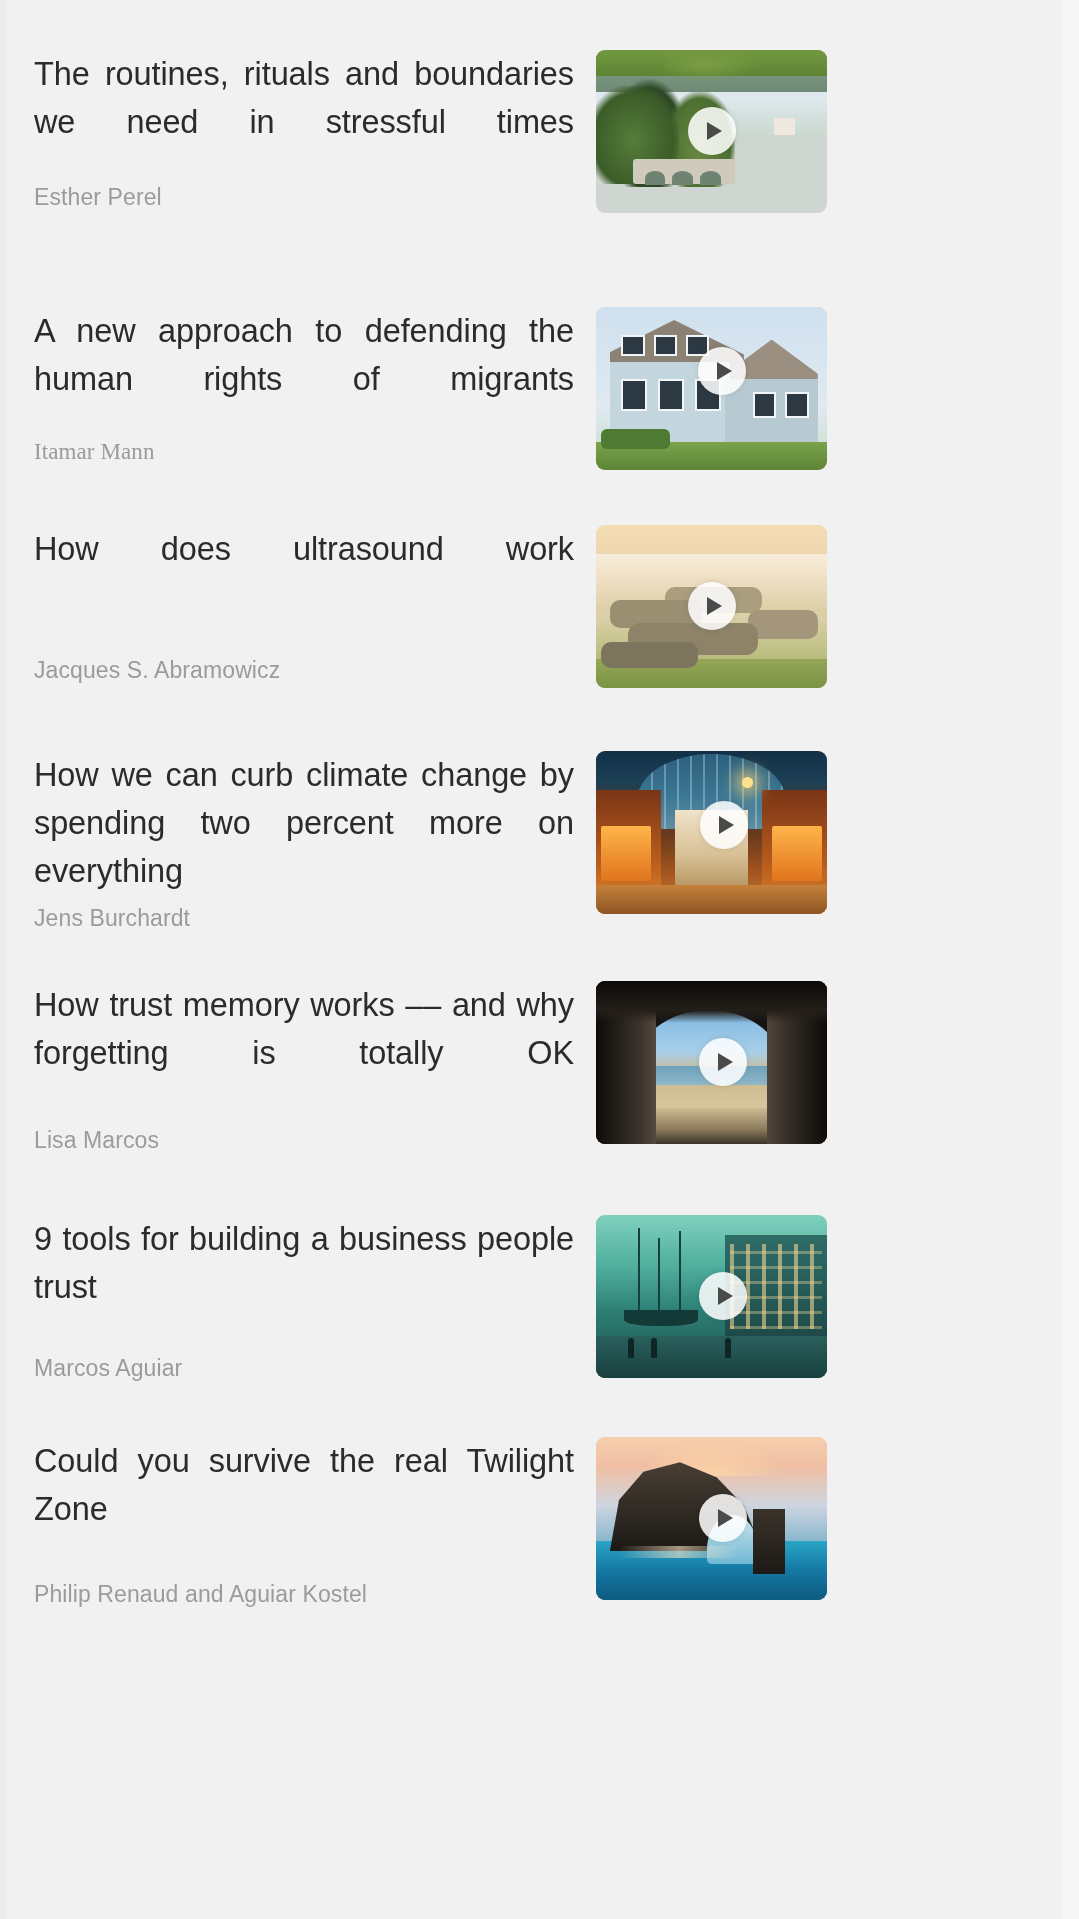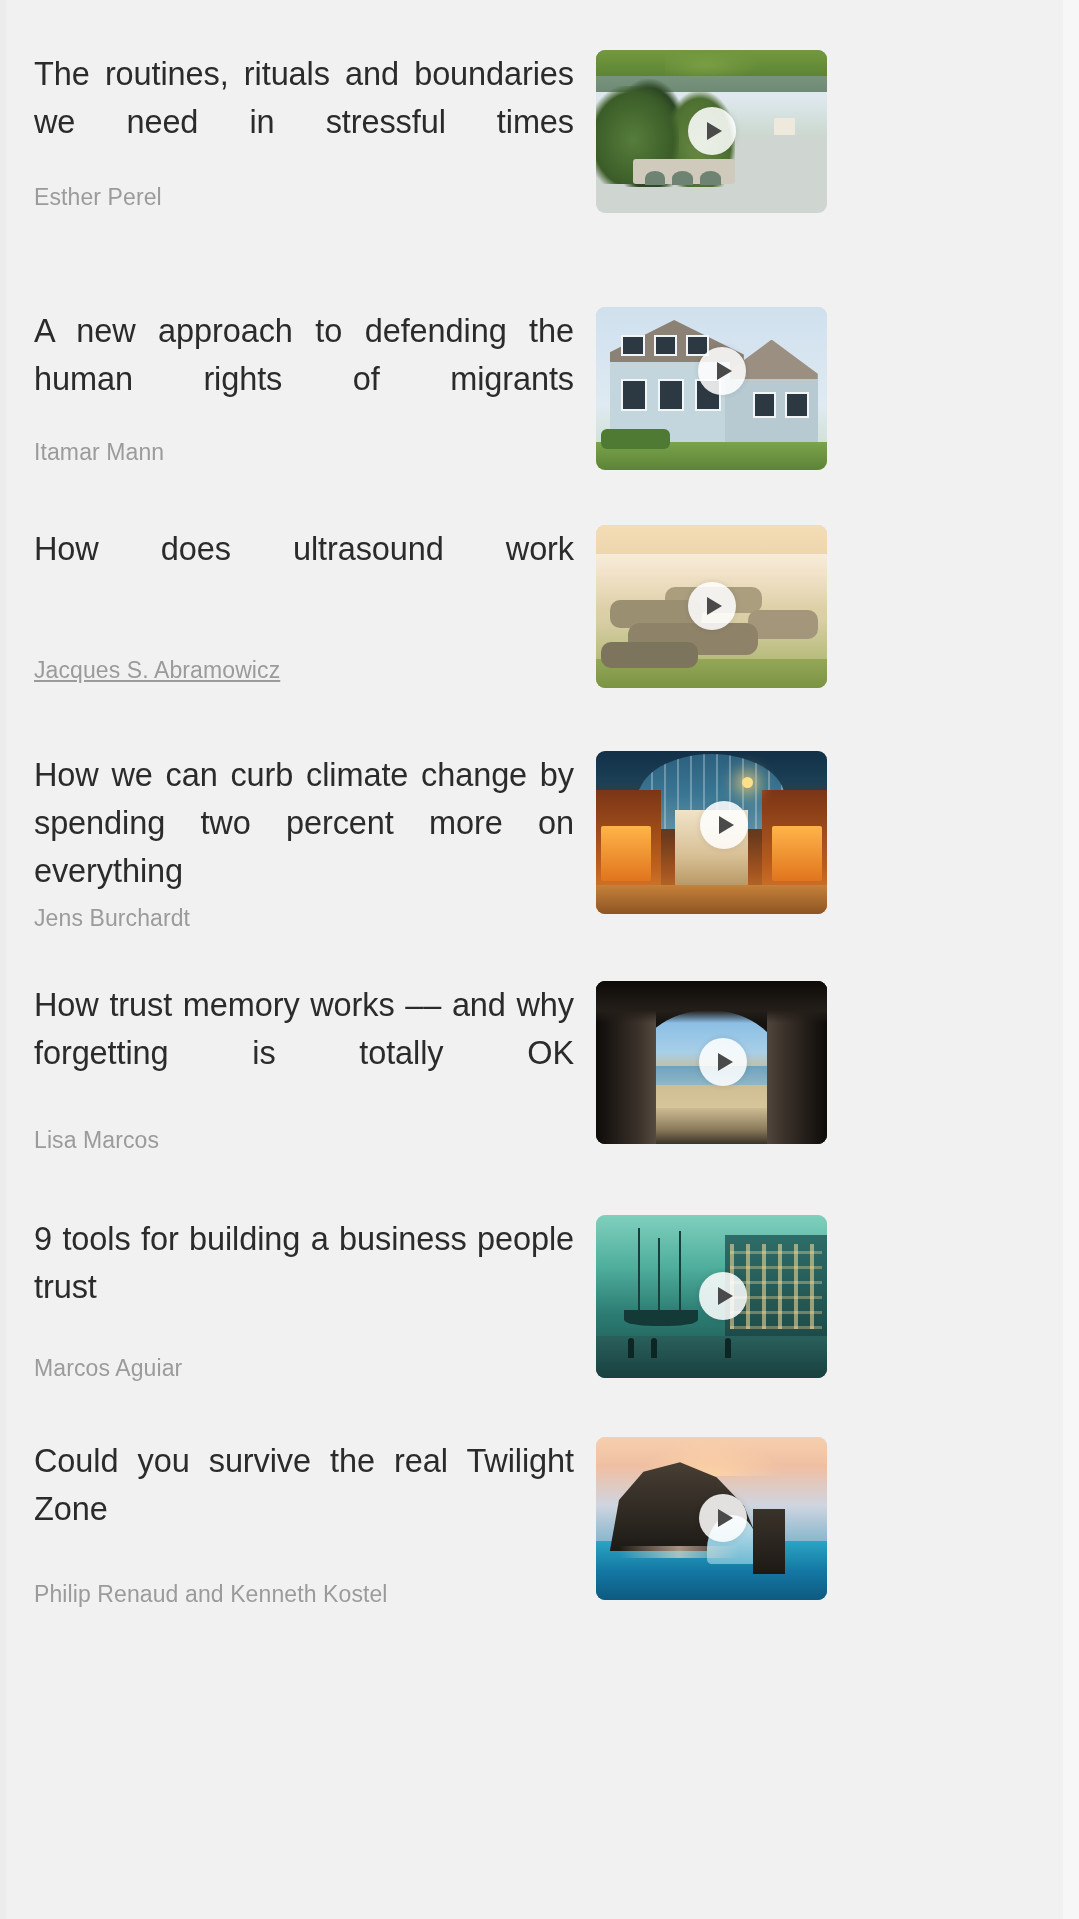--- a/index.html
+++ b/index.html
@@ -306,21 +306,21 @@
         </div>
         <div class="play-badge" style="left:92px;top:57px;">
             <span class="tri"></span>
           </div>
       </div>
     </div>
 
     <div class="talk-card" style="height:223px;padding-top:42px;">
       <div class="card-text">
         <div class="talk-title" style="height:100px;">A new approach to defending the human rights of migrants</div>
-        <div class="talk-author" style="margin-top:30px;">Itamar Mann</div>
+        <div class="talk-author" style="margin-top:30px;font-family:Liberation Serif, serif;">Itamar Mann</div>
       </div>
       <div class="card-thumb-wrap">
         <div class="thumb art-house">
           <div class="layer sky"></div>
             <div class="roofL"></div>
             <div class="roofR"></div>
           <div class="bodyL"></div>
             <div class="bodyR"></div>
           <div class="win w1"></div>
             <div class="win w2"></div>
@@ -335,21 +335,21 @@
         </div>
         <div class="play-badge" style="left:102px;top:40px;">
             <span class="tri"></span>
           </div>
       </div>
     </div>
 
     <div class="talk-card" style="height:223px;padding-top:37px;">
       <div class="card-text">
         <div class="talk-title" style="height:52px;">How does ultrasound work</div>
-        <div class="talk-author" style="margin-top:78px;text-decoration:underline;">Jacques S. Abramowicz</div>
+        <div class="talk-author" style="margin-top:78px;">Jacques S. Abramowicz</div>
       </div>
       <div class="card-thumb-wrap">
         <div class="thumb art-tor">
           <div class="layer sky"></div>
             <div class="haze"></div>
             <div class="ground"></div>
           <div class="rock2"></div>
             <div class="rock1"></div>
             <div class="rock4"></div>
           <div class="rock3"></div>
@@ -427,21 +427,21 @@
         </div>
         <div class="play-badge" style="left:103px;top:57px;">
             <span class="tri"></span>
           </div>
       </div>
     </div>
 
     <div class="talk-card" style="height:230px;padding-top:52px;">
       <div class="card-text">
         <div class="talk-title" style="height:100px;">Could you survive the real Twilight Zone</div>
-        <div class="talk-author" style="margin-top:42px;">Philip Renaud and Kenneth Kostel</div>
+        <div class="talk-author" style="margin-top:42px;">Philip Renaud and Aguiar Kostel</div>
       </div>
       <div class="card-thumb-wrap">
         <div class="thumb art-arch">
           <div class="layer sky"></div>
             <div class="glow"></div>
             <div class="sea"></div>
           <div class="headland"></div>
             <div class="archhole"></div>
             <div class="leg"></div>
             <div class="foam"></div>

